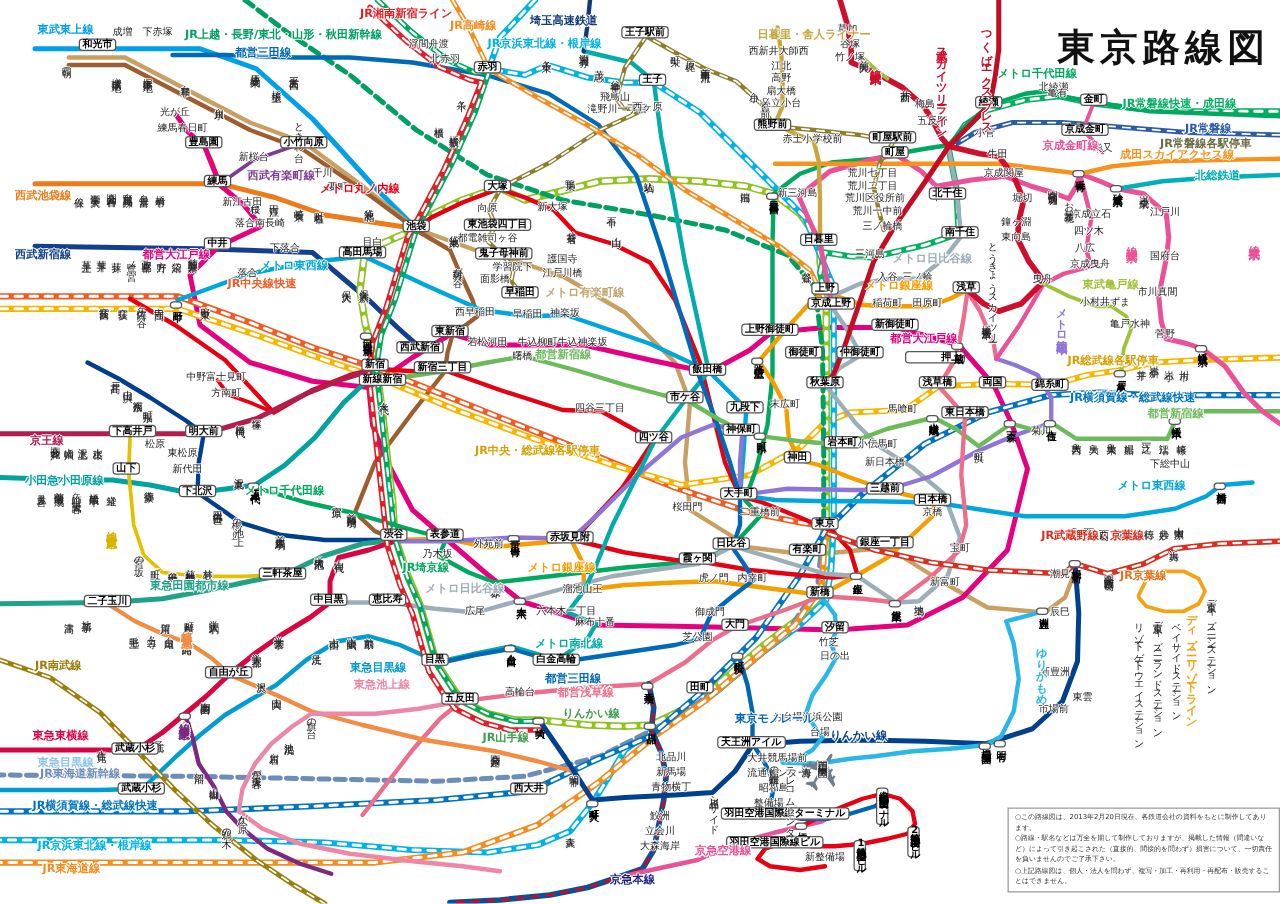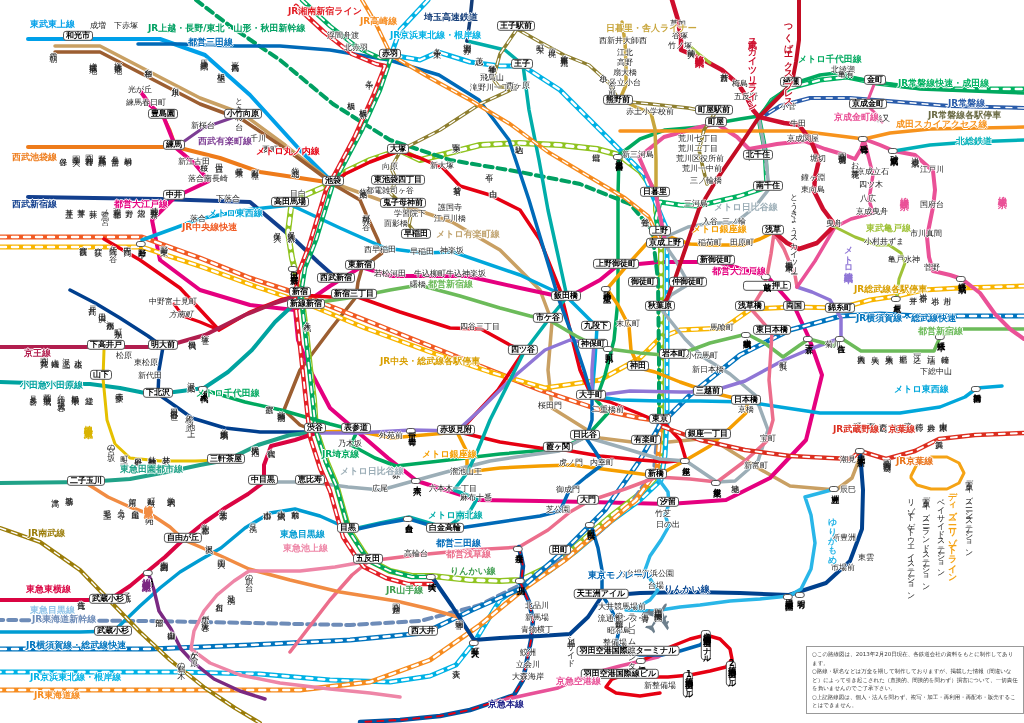--- a/index.html
+++ b/index.html
@@ -103,20 +103,21 @@
       <polyline points="663,427 700,440 745,450 790,456 830,458 851,459 860,451 886,459 915,451 939,439 975,435 1024,433" fill="none" stroke="#ffffff" stroke-width="1.9" stroke-linejoin="round" stroke-linecap="round" stroke-dasharray="6 6"></polyline>
       <polyline points="911,476 917,464 931,457 947,457 959,463 964,473 959,483 947,489 931,489 917,485 911,478 911,476" fill="none" stroke="#F5A315" stroke-width="3" stroke-linejoin="round" stroke-linecap="round"></polyline>
       <polyline points="302,0 330,26 358,48 380,58 391,58 380,90 362,130 344,164 333,184 316,240 305,268 301,294 306,340 312,395 316,431 326,462 336,485 349,531 362,551 369,561 390,571 412,577 432,577" fill="none" stroke="#00A95F" stroke-width="4.5" stroke-linejoin="round" stroke-linecap="round"></polyline>
       <polyline points="302,0 330,26 358,48 380,58 391,58 380,90 362,130 344,164 333,184 316,240 305,268 301,294 306,340 312,395 316,431 326,462 336,485 349,531 362,551 369,561 390,571 412,577 432,577" fill="none" stroke="#ffffff" stroke-width="1.9" stroke-linejoin="round" stroke-linecap="round" stroke-dasharray="6 6"></polyline>
       <polyline points="296,6 324,32 352,54 376,64 385,66 373,96 355,136 337,170 326,190 309,246 298,274 295,300 300,346 306,401 310,437 320,468 330,491 343,537 356,557 364,567 386,578 408,584 432,584" fill="none" stroke="#E31F26" stroke-width="4.5" stroke-linejoin="round" stroke-linecap="round"></polyline>
       <polyline points="296,6 324,32 352,54 376,64 385,66 373,96 355,136 337,170 326,190 309,246 298,274 295,300 300,346 306,401 310,437 320,468 330,491 343,537 356,557 364,567 386,578 408,584 432,584" fill="none" stroke="#ffffff" stroke-width="1.9" stroke-linejoin="round" stroke-linecap="round" stroke-dasharray="6 6"></polyline>
       <polyline points="362,0 375,22 391,55 430,78 470,100 510,124 548,152 588,176 625,198 648,216 656,232 661,242" fill="none" stroke="#F68B1E" stroke-width="4" stroke-linejoin="round" stroke-linecap="round"></polyline>
       <polyline points="362,0 375,22 391,55 430,78 470,100 510,124 548,152 588,176 625,198 648,216 656,232 661,242" fill="none" stroke="#ffffff" stroke-width="1.4" stroke-linejoin="round" stroke-linecap="round" stroke-dasharray="6 6"></polyline>
       <polyline points="875,82 868,100 868,106 878,116 882,122" fill="none" stroke="#EA5197" stroke-width="3" stroke-linejoin="round" stroke-linecap="round"></polyline>
     </svg>
+  <div class="page-title">東京路線図</div>
   <div class="plane">✈</div>
   <div class="notes">
     <div>○この路線図は、2013年2月20日現在、各鉄道会社の資料をもとに制作してあります。</div>
     <div>○路線・駅名などは万全を期して制作しておりますが、掲載した情報（間違いなど）によって引き起こされた（直接的、間接的を問わず）損害について、一切責任を負いませんのでご了承下さい。</div>
     <div>○上記路線図は、個人・法人を問わず、複写・加工・再利用・再配布・販売することはできません。</div>
   </div>
   <div id="labels">
       <div class="st b" style="left: 78px; top: 36px;">和光市</div>
       <div class="st v" style="left: 52px; top: 48px;">朝霞</div>
       <div class="st" style="left: 98px; top: 26px;">成増</div>
@@ -166,21 +167,21 @@
       <div class="st v" style="left: 82px; top: 242px;">西荻窪</div>
       <div class="st v" style="left: 97px; top: 242px;">荻窪</div>
       <div class="st v" style="left: 112px; top: 242px;">阿佐ヶ谷</div>
       <div class="st v" style="left: 126px; top: 242px;">高円寺</div>
       <div class="st v b" style="left: 141px; top: 241px;">中野</div>
       <div class="st v" style="left: 163px; top: 242px;">東中野</div>
       <div class="st" style="left: 198px; top: 219px;">落合</div>
       <div class="st v" style="left: 276px; top: 228px;">大久保</div>
       <div class="st v" style="left: 290px; top: 228px;">新大久保</div>
       <div class="st" style="left: 173px; top: 302px;">中野富士見町</div>
-      <div class="st" style="left: 181px; top: 315px; font-style: italic;">方南町</div>
+      <div class="st" style="left: 181px; top: 315px;">方南町</div>
       <div class="st v b" style="left: 293px; top: 266px;">新宿西口</div>
       <div class="st b" style="left: 336px; top: 278px;">西武新宿</div>
       <div class="st b" style="left: 360px; top: 265px;">東新宿</div>
       <div class="st b" style="left: 354px; top: 294px;">新宿三丁目</div>
       <div class="st b" style="left: 300px; top: 292px;">新宿</div>
       <div class="st b" style="left: 306px; top: 304px;">新線新宿</div>
       <div class="st v" style="left: 306px; top: 318px;">代々木</div>
       <div class="st b" style="left: 398px; top: 149px;">大塚</div>
       <div class="st" style="left: 390px; top: 167px;">向原</div>
       <div class="st b" style="left: 398px; top: 180px;">東池袋四丁目</div>
@@ -276,21 +277,21 @@
       <div class="st v b" style="left: 863px; top: 136px;">青砥</div>
       <div class="st v b" style="left: 893px; top: 148px;">京成高砂</div>
       <div class="st v" style="left: 854px; top: 156px;">お花茶屋</div>
       <div class="st v" style="left: 841px; top: 150px;">堀切菖蒲園</div>
       <div class="st v" style="left: 914px; top: 153px;">京成小岩</div>
       <div class="st" style="left: 932px; top: 170px;">江戸川</div>
       <div class="st" style="left: 932px; top: 205px;">国府台</div>
       <div class="st" style="left: 926px; top: 234px;">市川真間</div>
       <div class="st" style="left: 932px; top: 268px;">菅野</div>
       <div class="st v" style="left: 793px; top: 188px;">とうきょうスカイツリー</div>
-      <div class="st b" style="left: 767px; top: 286px; padding-left: 28px;">押上</div>
+      <div class="st b" style="left: 748px; top: 286px; padding-left: 28px;">押上</div>
       <div class="st v" style="left: 788px; top: 258px;">本所吾妻橋</div>
       <div class="st b" style="left: 773px; top: 230px;">浅草</div>
       <div class="st v b" style="left: 766px; top: 274px;">蔵前</div>
       <div class="st" style="left: 742px; top: 243px;">田原町</div>
       <div class="st" style="left: 710px; top: 243px;">稲荷町</div>
       <div class="st b" style="left: 768px; top: 186px;">南千住</div>
       <div class="st" style="left: 734px; top: 222px;">三ノ輪</div>
       <div class="st" style="left: 710px; top: 222px;">入谷</div>
       <div class="st" style="left: 696px; top: 204px;">三河島</div>
       <div class="st" style="left: 638px; top: 155px;">新三河島</div>

